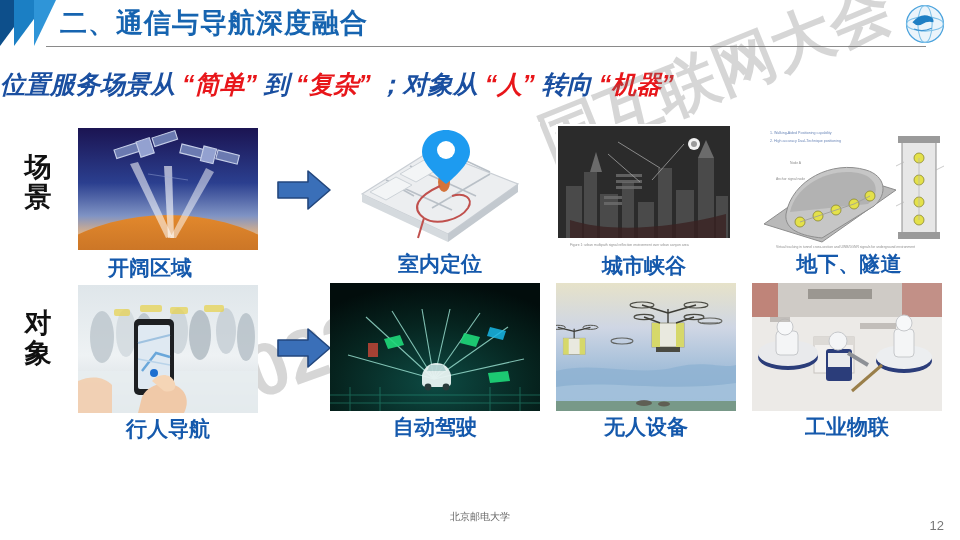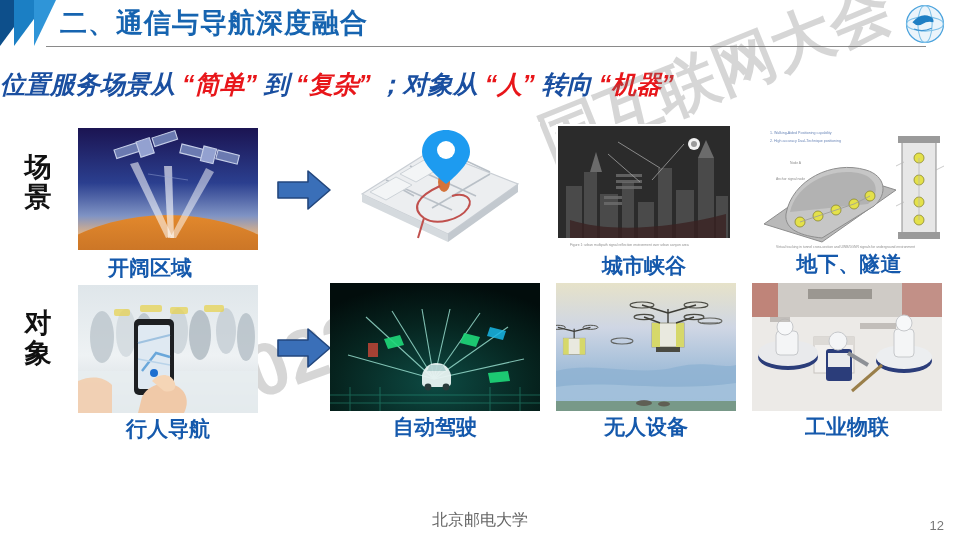--- a/index.html
+++ b/index.html
@@ -46,21 +46,21 @@
   .arrow{position:absolute;}
 
   
   .bottomline{position:absolute;left:0;top:452px;width:960px;text-align:center;
       font-size:24px;font-weight:bold;color:#1a4fa0;white-space:nowrap;}
   .bottomline .red{color:#e8161a;}
   .bottomline .arr{color:#1a4fa0;}
 
   
   .footer-name{position:absolute;left:0;top:510px;width:960px;text-align:center;
-      font-size:16px;color:#666;}
+      font-size:10px;color:#666;}
   .footer-page{position:absolute;right:16px;top:518px;font-size:13px;color:#777;}
 
   
   .pic{position:absolute;left:0;top:0;width:100%;height:100%;}
 </style>
 </head>
 <body>
 
 <div id="slide">
 
@@ -170,20 +170,21 @@
         <g stroke="#c0504d" stroke-width="2" fill="none">
           <path d="M100 64 C 78 74, 70 86, 84 96 C 96 104, 120 98, 128 86 C 134 76, 124 70, 112 74"></path>
           <path d="M84 96 L78 116"></path>
         </g>
         <g>
           <path d="M106 8 C 92 8, 82 18, 82 30 C 82 44, 106 62, 106 62 C 106 62, 130 44, 130 30 C 130 18, 120 8, 106 8 Z" fill="#1d9bf0"></path>
           <circle cx="106" cy="28" r="9" fill="#ffffff"></circle>
         </g>
       </svg>
     </div>
+    <div class="caption" style="top:128px;">室内定位</div>
   </div>
 
   <div class="cell" style="left:556px;top:124px;width:176px;height:154px;">
     <div class="thumb" style="width:176px;height:128px;">
       <svg class="pic" viewBox="0 0 176 128" preserveAspectRatio="none">
         <rect width="176" height="128" fill="#ffffff"></rect>
         <rect x="2" y="2" width="172" height="112" fill="#2b2b2b"></rect>
         <g fill="#4a4a4a">
           <rect x="10" y="62" width="16" height="52"></rect>
           <rect x="28" y="48" width="13" height="66"></rect>

